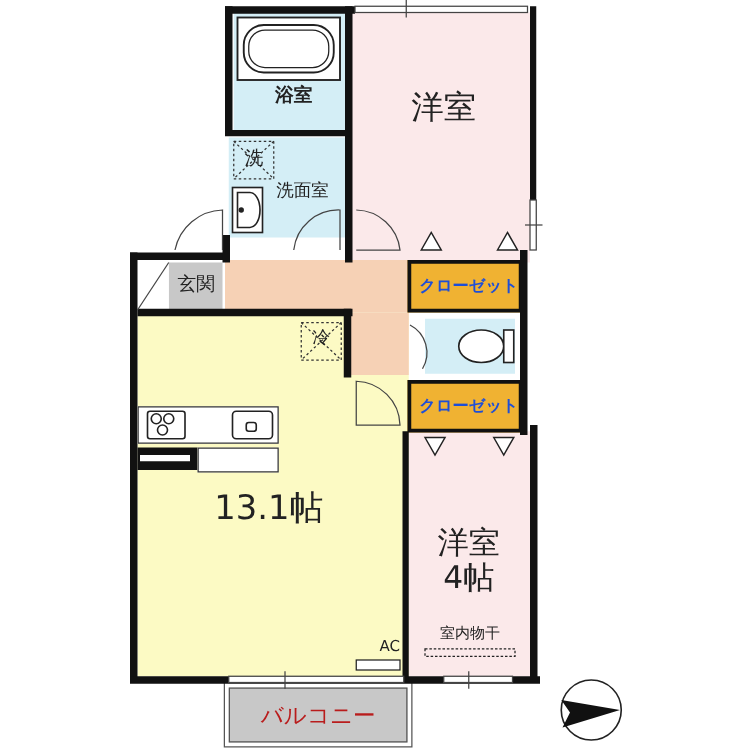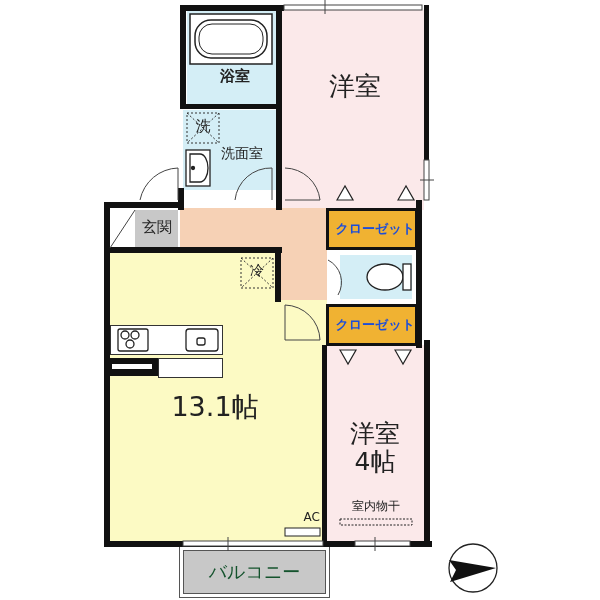--- a/index.html
+++ b/index.html
@@ -27,21 +27,21 @@
 <div class="abs" style="left:110px;top:205px;width:25px;height:45px;background:#ffffff;"></div>
 
 <div class="abs closet" style="left:326px;top:208px;width:92px;height:42px;">
   <span>クローゼット</span>
 </div>
 <div class="abs closet" style="left:326px;top:304px;width:92px;height:42px;">
   <span>クローゼット</span>
 </div>
 
 <div class="abs" style="left:179px;top:545px;width:151px;height:53px;border:1px solid #555;background:#fff;"></div>
-<div class="abs" style="left:183px;top:550px;width:143px;height:44px;background:#c8c8c8;border:1px solid #555;display:flex;align-items:center;justify-content:center;font-size:18px;color:#14532d;">
+<div class="abs" style="left:183px;top:550px;width:143px;height:44px;background:#c8c8c8;border:1px solid #555;display:flex;align-items:center;justify-content:center;font-size:18px;color:#b91c1c;">
   <span>バルコニー</span>
 </div>
 
 <div class="wall" style="left:180px;top:5px;width:104px;height:6px;"></div>
 <div class="wall" style="left:180px;top:5px;width:6px;height:100px;"></div>
 <div class="wall" style="left:276px;top:5px;width:6px;height:205px;"></div>
 <div class="wall" style="left:180px;top:104px;width:100px;height:5px;"></div>
 <div class="wall" style="left:424px;top:5px;width:5px;height:180px;"></div>
 <div class="wall" style="left:104px;top:202px;width:6px;height:343px;"></div>
 <div class="wall" style="left:104px;top:202px;width:80px;height:6px;"></div>

